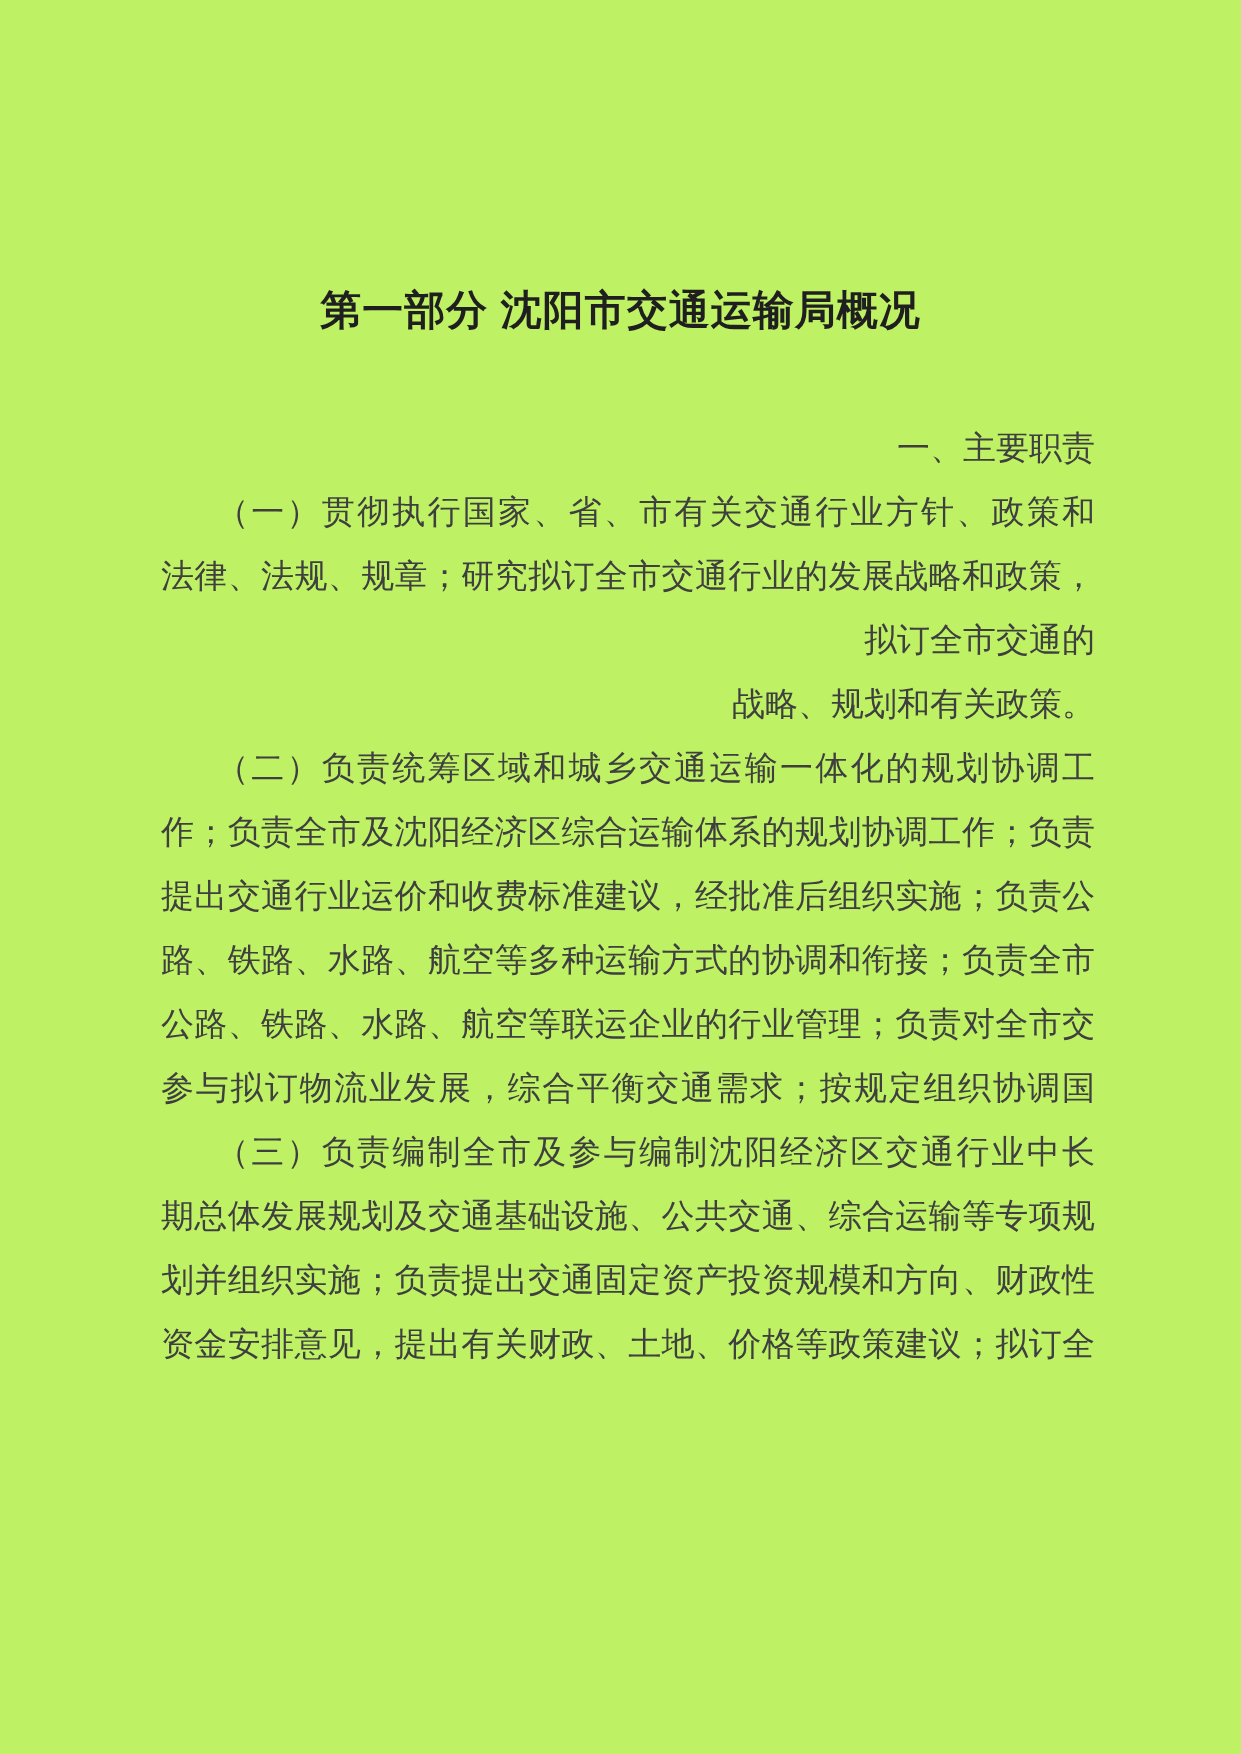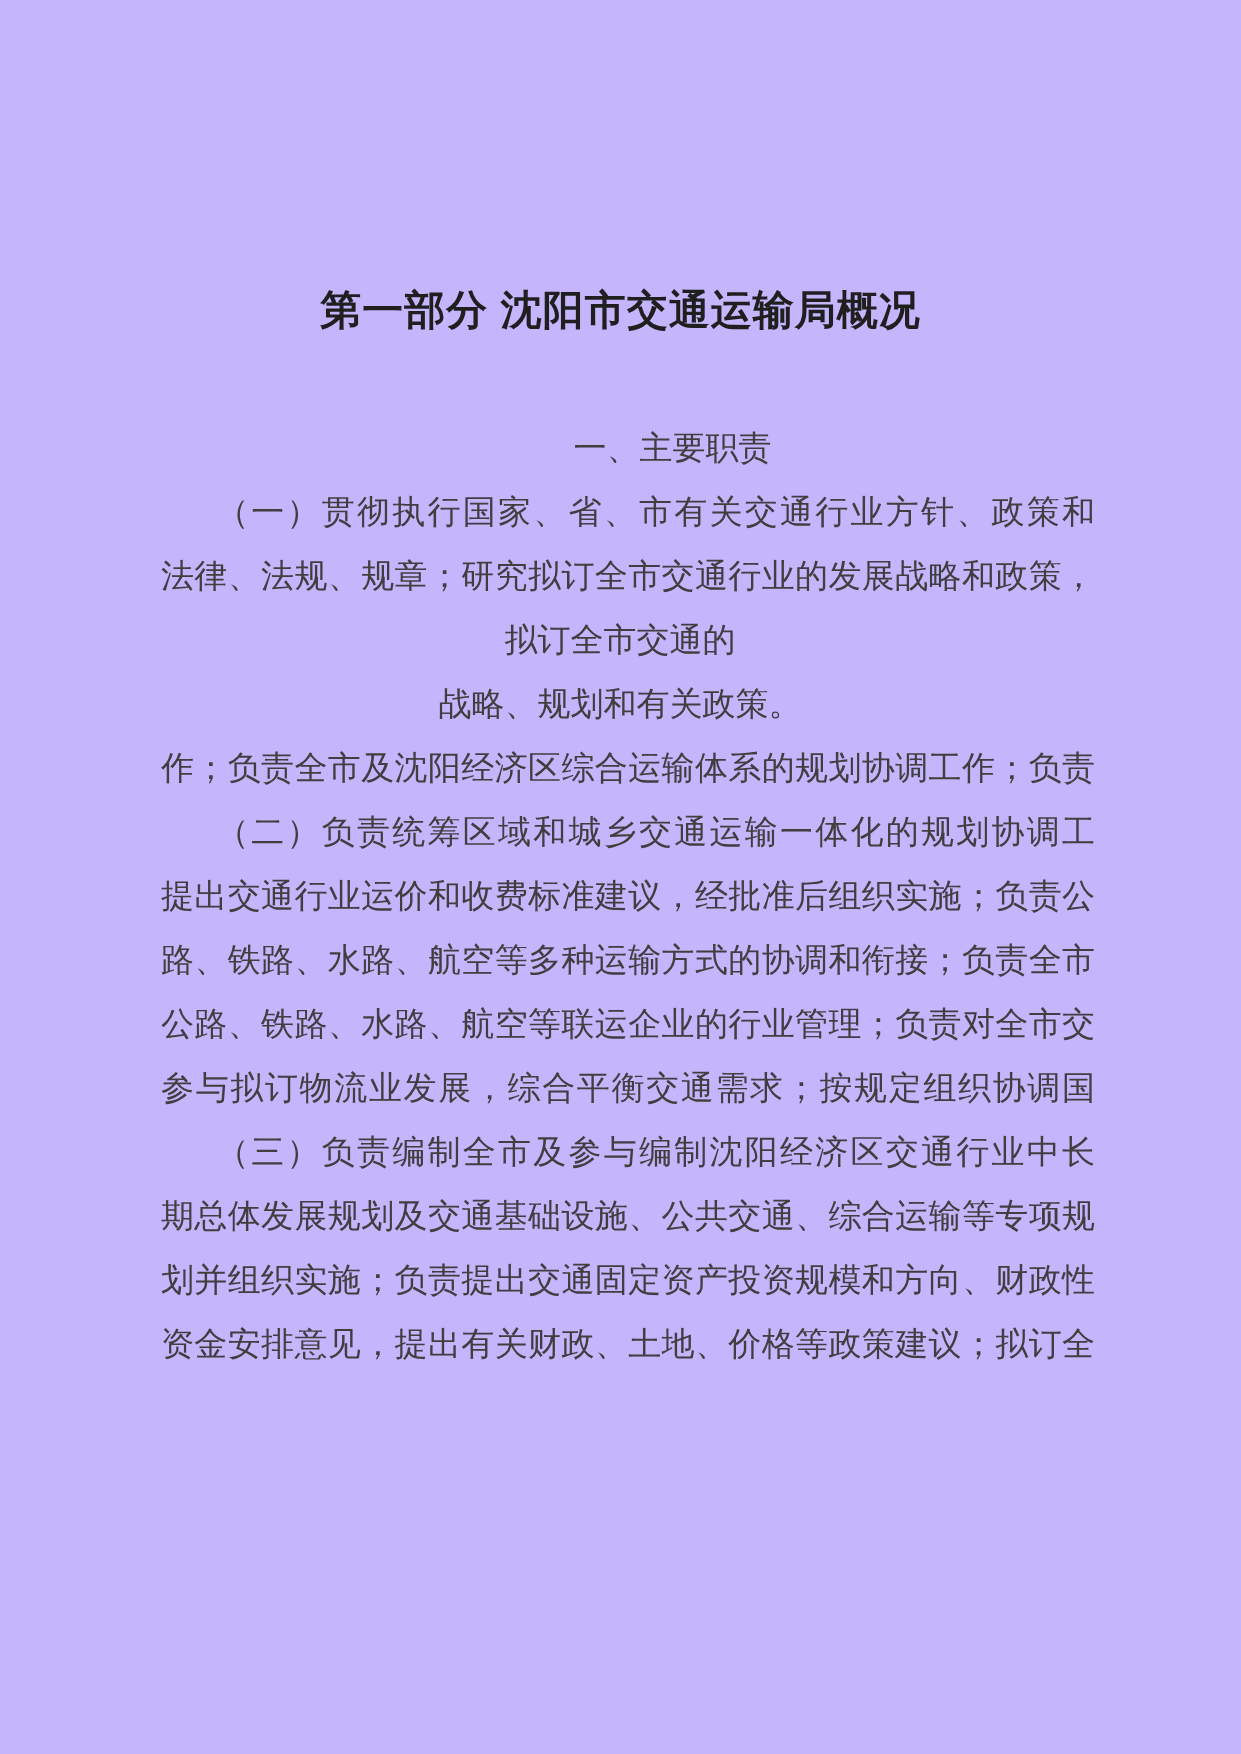--- a/index.html
+++ b/index.html
@@ -4,21 +4,21 @@
 <style>
   html, body {
     margin: 0;
     padding: 0;
     background: #ffffff;
   }
   .page {
     position: relative;
     width: 1241px;
     height: 1754px;
-    background: #c4b5fd;
+    background: #bef264;
     overflow: hidden;
     font-family: "Liberation Sans", sans-serif;
   }
   .doc-title {
     position: absolute;
     top: 283px;
     left: 0;
     width: 100%;
     text-align: center;
     font-size: 41px;
@@ -32,21 +32,21 @@
     left: 145px;
     top: 416px;
     width: 950px;
     font-size: 33px;
     color: #3f3f3f;
   }
   .line {
     height: 64px;
     line-height: 64px;
     white-space: nowrap;
-    text-align: center;
+    text-align: right;
   }
   
   .line.justify {
     white-space: normal;
     text-align: justify;
     text-align-last: justify;
     margin-left: 16px;
   }
   .line.indent-heading { text-indent: 105px; }
   .line.indent-para    { text-indent: 55px; }
@@ -56,22 +56,22 @@
 <body>
 
 <div class="page">
   <div class="doc-title">第一部分 沈阳市交通运输局概况</div>
   <div class="body-lines">
       <div class="line indent-heading">一、主要职责</div>
       <div class="line indent-para justify">（一）贯彻执行国家、省、市有关交通行业方针、政策和</div>
       <div class="line justify">法律、法规、规章；研究拟订全市交通行业的发展战略和政策，</div>
       <div class="line">拟订全市交通的</div>
       <div class="line">战略、规划和有关政策。</div>
+      <div class="line indent-para justify">（二）负责统筹区域和城乡交通运输一体化的规划协调工</div>
       <div class="line justify">作；负责全市及沈阳经济区综合运输体系的规划协调工作；负责</div>
-      <div class="line indent-para justify">（二）负责统筹区域和城乡交通运输一体化的规划协调工</div>
       <div class="line justify">提出交通行业运价和收费标准建议，经批准后组织实施；负责公</div>
       <div class="line justify">路、铁路、水路、航空等多种运输方式的协调和衔接；负责全市</div>
       <div class="line justify">公路、铁路、水路、航空等联运企业的行业管理；负责对全市交</div>
       <div class="line justify">参与拟订物流业发展，综合平衡交通需求；按规定组织协调国</div>
       <div class="line indent-para justify">（三）负责编制全市及参与编制沈阳经济区交通行业中长</div>
       <div class="line justify">期总体发展规划及交通基础设施、公共交通、综合运输等专项规</div>
       <div class="line justify">划并组织实施；负责提出交通固定资产投资规模和方向、财政性</div>
       <div class="line justify">资金安排意见，提出有关财政、土地、价格等政策建议；拟订全</div>
     </div>
 </div>

